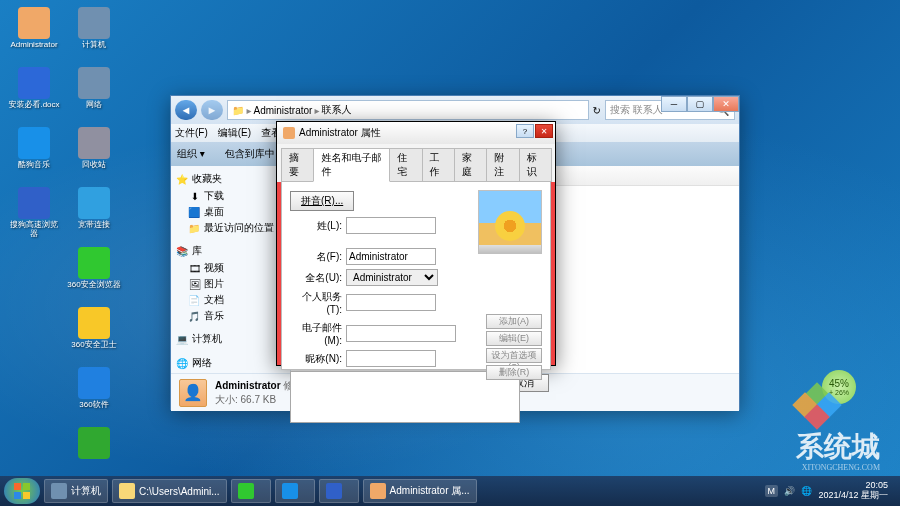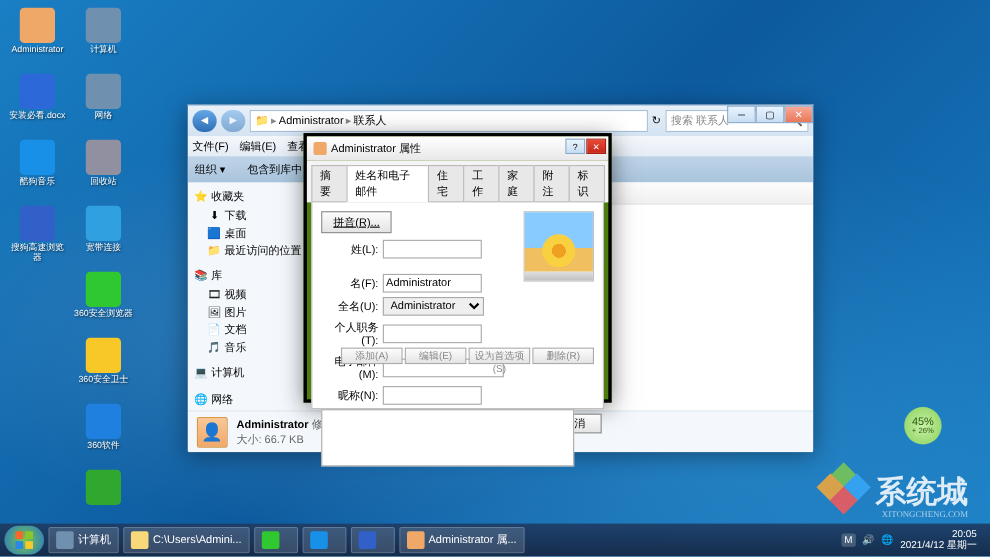--- a/index.html
+++ b/index.html
@@ -34,21 +34,21 @@
 .sb-title { font-weight: 500; padding: 2px 4px; display: flex; align-items: center; gap: 3px; cursor: pointer; }
 .sb-item { padding: 1px 4px 1px 16px; display: flex; align-items: center; gap: 3px; cursor: pointer; }
 .sb-ico { width: 12px; height: 12px; display: inline-flex; align-items: center; justify-content: center; font-size: 10px; }
 .ex-content { flex: 1; background: #fff; position: relative; }
 .ex-header-row { height: 20px; background: linear-gradient(#fcfcfc, #f0f0f0); border-bottom: 1px solid #e0e0e0; display: flex; font-size: 10px; padding: 0 6px; align-items: center; gap: 80px; }
 .ex-status { height: 38px; background: #f4f8fc; border-top: 1px solid #d8e4f0; display: flex; align-items: center; padding: 4px 8px; font-size: 10px; gap: 8px; }
 .status-ico { width: 28px; height: 28px; background: linear-gradient(#f8c898, #f0a868); border: 1px solid #d89848; border-radius: 2px; display: flex; align-items: center; justify-content: center; }
 .status-ico::after { content: "👤"; font-size: 16px; }
 
 
-.props { position: absolute; top: 121px; left: 276px; width: 280px; height: 245px; background: #4d7c0f; border: 3px solid #000000; box-shadow: 0 4px 20px rgba(0,0,0,0.5); z-index: 10; }
+.props { position: absolute; top: 121px; left: 276px; width: 280px; height: 245px; background: #ef4444; border: 1px solid #000000; box-shadow: 0 4px 20px rgba(0,0,0,0.5); z-index: 10; }
 .props-title { height: 22px; background: linear-gradient(#fff, #e8e8e8); display: flex; align-items: center; padding: 0 6px; font-size: 10px; gap: 4px; }
 .props-title .pt-ico { width: 12px; height: 12px; background: #f0a868; border-radius: 2px; }
 .props-winctl { position: absolute; top: 2px; right: 2px; display: flex; gap: 1px; }
 .pwc { width: 18px; height: 14px; background: linear-gradient(#e8f4ff, #c8ddf2); border: 1px solid #88a8c8; font-size: 8px; display: flex; align-items: center; justify-content: center; cursor: pointer; }
 .pwc.close { background: linear-gradient(#e84838, #c82818); color: #fff; border-color: #a82010; }
 .props-tabs { display: flex; padding: 4px 4px 0 4px; font-size: 10px; background: #f4f4f4; }
 .tab { padding: 2px 7px; border: 1px solid #bbb; background: #e8e8e8; cursor: pointer; margin-right: -1px; }
 .tab.active { background: #fff; border-bottom-color: #fff; z-index: 1; }
 .props-body { background: #fff; margin: 0 4px 4px 4px; border: 1px solid #bbb; border-top: none; padding: 8px; height: 188px; position: relative; }
 .props-btn-pinyin { font-size: 10px; padding: 2px 10px; background: linear-gradient(#fcfcfc, #e4e4e4); border: 1px solid #888; cursor: pointer; margin-bottom: 6px; text-decoration: underline; }
@@ -57,36 +57,36 @@
 .form-row label { width: 56px; text-align: right; padding-right: 4px; }
 .form-row input, .form-row select { height: 17px; font-size: 10px; padding: 0 2px; border: 1px solid #a8a8a8; }
 .form-row input { width: 90px; }
 .form-row select { width: 92px; }
 .photo-box { position: absolute; top: 8px; right: 8px; width: 64px; height: 64px; border: 1px solid #c0c0c0; background: #fff; display: flex; flex-direction: column; }
 .photo-img { flex: 1; background: linear-gradient(#88ccff 60%, #f0c060 60%); display: flex; align-items: flex-end; justify-content: center; }
 .flower { width: 30px; height: 30px; background: radial-gradient(circle, #f0a020 30%, #f8d040 30%); border-radius: 50%; margin-bottom: 4px; }
 .photo-base { height: 8px; background: linear-gradient(#e0e0e0, #c0c0c0); }
 
 .email-box { width: 230px; height: 52px; border: 1px solid #a8a8a8; background: #fff; font-size: 10px; margin-top: 4px; }
-.email-btns { position: absolute; right: 8px; top: 132px; display: flex; gap: 2px; }
+.email-btns { position: absolute; right: 8px; top: 132px; display: flex; flex-direction: column; gap: 2px; }
 .eb { width: 56px; height: 15px; font-size: 9px; background: linear-gradient(#fcfcfc, #e4e4e4); border: 1px solid #aaa; cursor: pointer; color: #888; }
 
 .props-footer { display: flex; justify-content: flex-end; padding: 0 6px 4px 0; gap: 4px; }
 .pf-btn { width: 50px; height: 18px; font-size: 10px; background: linear-gradient(#fcfcfc, #e4e4e4); border: 1px solid #888; cursor: pointer; }
 
 
 .taskbar { position: absolute; bottom: 0; left: 0; right: 0; height: 30px; background: linear-gradient(rgba(30,60,100,0.9), rgba(20,40,70,0.95)); display: flex; align-items: center; padding: 0 4px; }
 .start-btn { width: 36px; height: 26px; border-radius: 13px; background: radial-gradient(circle, #78c848, #2878c8); display: flex; align-items: center; justify-content: center; cursor: pointer; }
 .task-item { height: 24px; padding: 0 6px; margin-left: 4px; background: rgba(255,255,255,0.15); border: 1px solid rgba(255,255,255,0.2); border-radius: 2px; display: flex; align-items: center; font-size: 10px; color: #fff; gap: 4px; cursor: pointer; min-width: 40px; }
 .task-item .tico { width: 16px; height: 16px; background: #f0a868; border-radius: 2px; }
 .tray { margin-left: auto; display: flex; align-items: center; color: #fff; font-size: 9px; gap: 6px; padding-right: 8px; }
 .tray-time { text-align: right; line-height: 1.1; }
 
 
-.watermark { position: absolute; right: 20px; bottom: 40px; display: flex; align-items: flex-end; color: #fff; font-size: 28px; font-weight: bold; opacity: 0.85; }
+.watermark { position: absolute; right: 20px; bottom: 40px; display: flex; align-items: flex-start; color: #fff; font-size: 28px; font-weight: bold; opacity: 0.85; flex-direction: column; }
 .wm-logo { width: 44px; height: 44px; position: relative; margin-right: 6px; }
 .wm-d { position: absolute; width: 18px; height: 18px; transform: rotate(45deg); }
 .wm-d.a { background: #7cc850; top: 2px; left: 12px; }
 .wm-d.b { background: #f8a838; top: 12px; left: 0; }
 .wm-d.c { background: #38a8f8; top: 12px; left: 24px; }
 .wm-d.d { background: #f85858; top: 24px; left: 12px; }
 .wm-sub { position: absolute; right: 20px; bottom: 34px; font-size: 8px; color: rgba(255,255,255,0.6); font-family: Liberation Serif, serif; }
 
 .pct-badge { position: absolute; right: 44px; top: 370px; width: 34px; height: 34px; border-radius: 50%; background: radial-gradient(#c8f0a8, #88d058); display: flex; flex-direction: column; align-items: center; justify-content: center; font-size: 10px; color: #2a5a0a; }
 </style>

